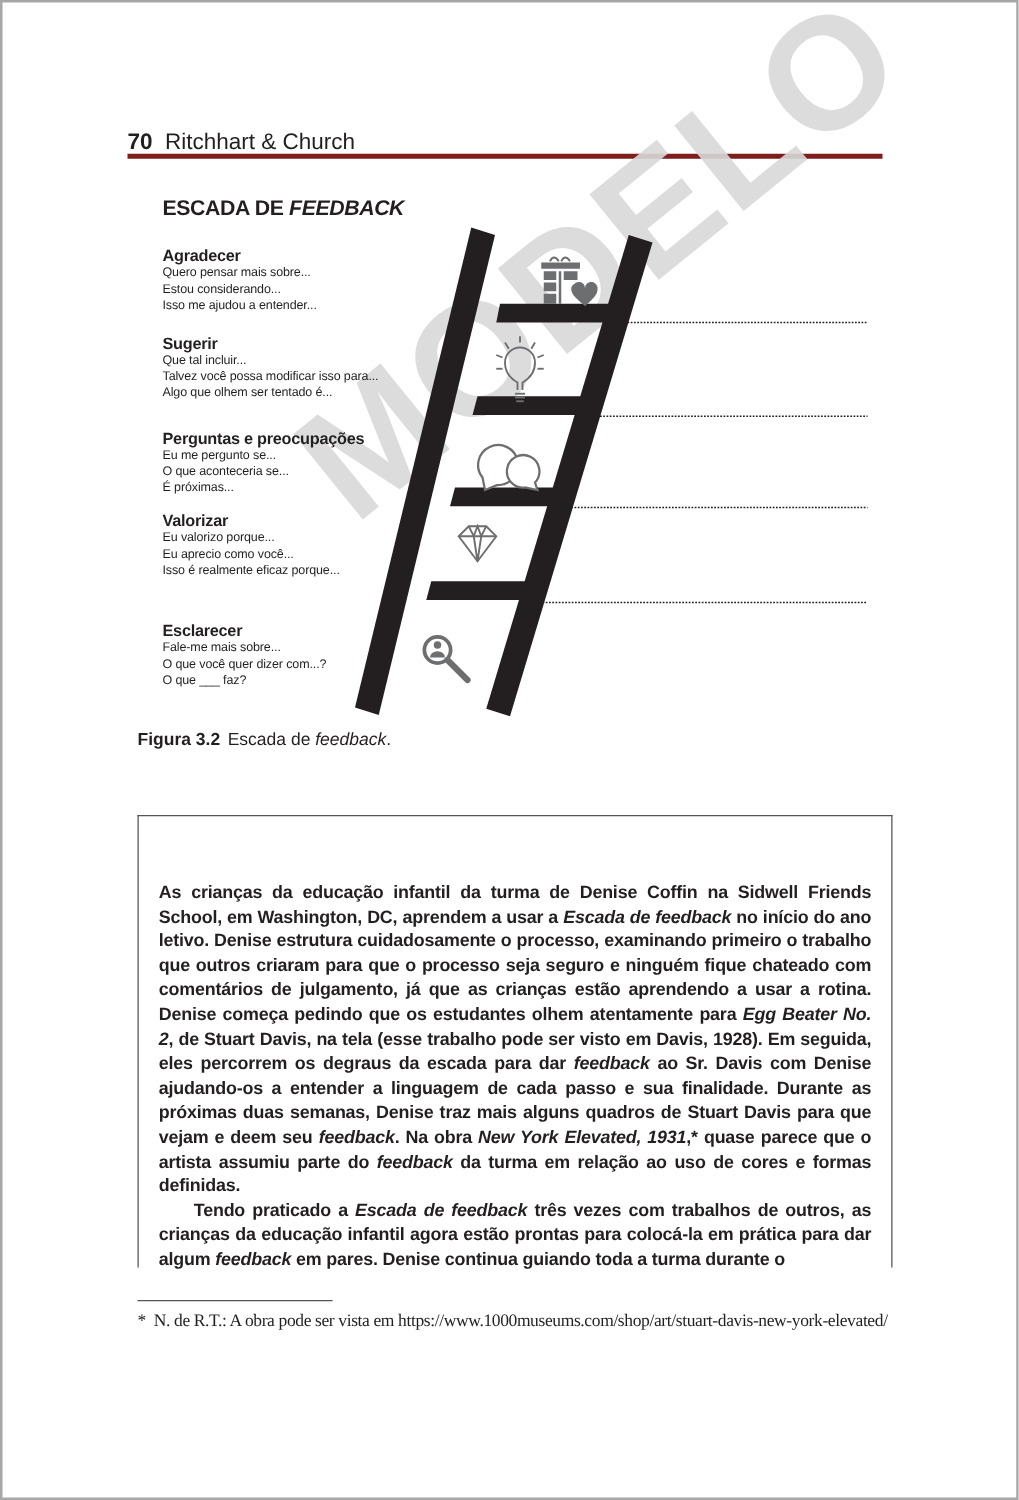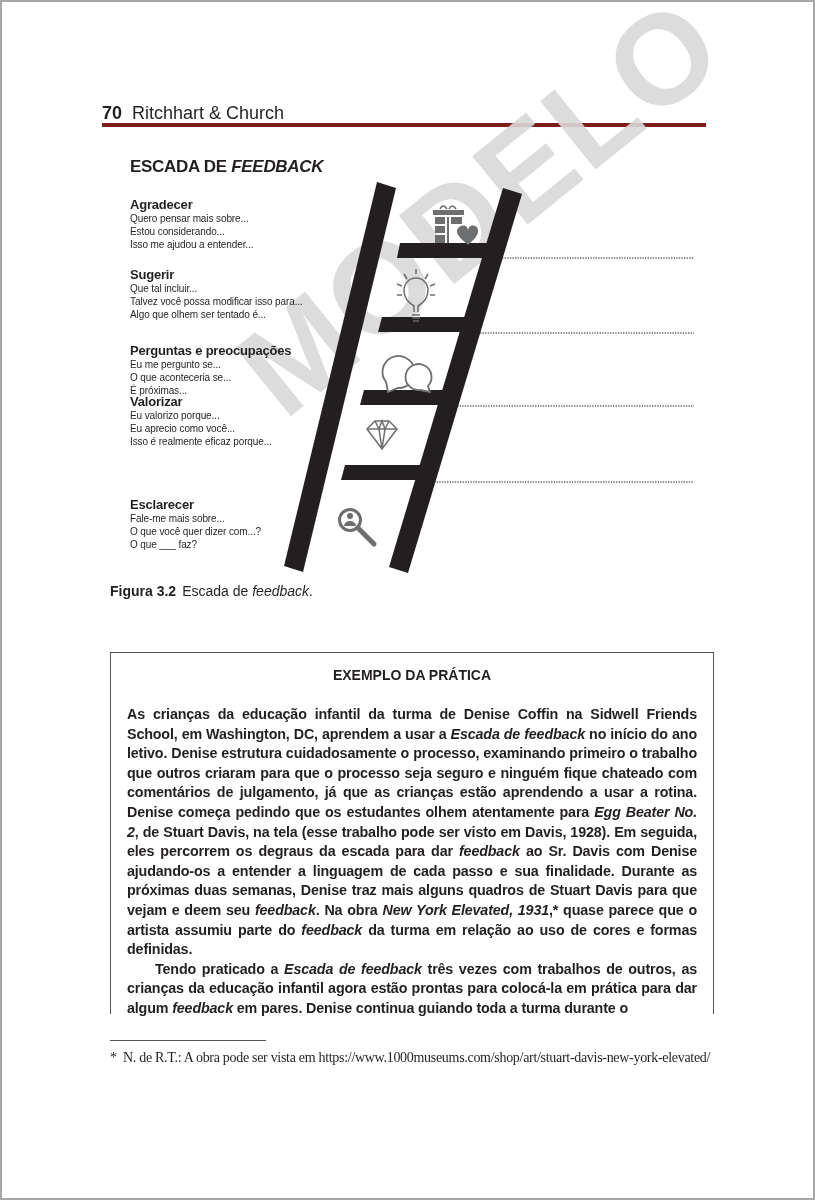--- a/index.html
+++ b/index.html
@@ -100,21 +100,21 @@
   <div class="step-line">Que tal incluir...</div>
   <div class="step-line">Talvez você possa modificar isso para...</div>
   <div class="step-line">Algo que olhem ser tentado é...</div>
 </div>
 <div class="step" style="top:342px">
   <div class="step-title">Perguntas e preocupações</div>
   <div class="step-line">Eu me pergunto se...</div>
   <div class="step-line">O que aconteceria se...</div>
   <div class="step-line">É próximas...</div>
 </div>
-<div class="step" style="top:393px">
+<div class="step" style="top:408px">
   <div class="step-title">Valorizar</div>
   <div class="step-line">Eu valorizo porque...</div>
   <div class="step-line">Eu aprecio como você...</div>
   <div class="step-line">Isso é realmente eficaz porque...</div>
 </div>
 <div class="step" style="top:496px">
   <div class="step-title">Esclarecer</div>
   <div class="step-line">Fale-me mais sobre...</div>
   <div class="step-line">O que você quer dizer com...?</div>
   <div class="step-line">O que ___ faz?</div>
@@ -180,21 +180,20 @@
     <path d="M344 526 a6 5 0 0 1 12 0 z" fill="#6d6e70"></path>
     <line x1="358" y1="528" x2="374" y2="544" stroke="#6d6e70" stroke-width="5" stroke-linecap="round"></line>
   </g>
 </svg>
 
 <div class="figure-caption">
   <b>Figura 3.2</b><span>Escada de </span><i>feedback</i><span>.</span>
 </div>
 
 <div class="practice-box">
-  <div class="practice-title">EXEMPLO DA PRÁTICA</div>
   <div class="practice-body">
     <p id="p1"><span>As crianças da educação infantil da turma de Denise Coffin na Sidwell Friends School, em Washington, DC, aprendem a usar a </span><i>Escada de feedback</i><span> no início do ano letivo. Denise estrutura cuidadosamente o processo, examinando primeiro o trabalho que outros criaram para que o processo seja seguro e ninguém fique chateado com comentários de julgamento, já que as crianças estão aprendendo a usar a rotina. Denise começa pedindo que os estudantes olhem atentamente para </span><i>Egg Beater No. 2</i><span>, de Stuart Davis, na tela (esse trabalho pode ser visto em Davis, 1928). Em seguida, eles percorrem os degraus da escada para dar </span><i>feedback</i><span> ao Sr. Davis com Denise ajudando-os a entender a linguagem de cada passo e sua finalidade. Durante as próximas duas semanas, Denise traz mais alguns quadros de Stuart Davis para que vejam e deem seu </span><i>feedback</i><span>. Na obra </span><i>New York Elevated, 1931</i><span>,* quase parece que o artista assumiu parte do </span><i>feedback</i><span> da turma em relação ao uso de cores e formas definidas.</span></p>
     <p id="p2" class="indent"><span>Tendo praticado a </span><i>Escada de feedback</i><span> três vezes com trabalhos de outros, as crianças da educação infantil agora estão prontas para colocá-la em prática para dar algum </span><i>feedback</i><span> em pares. Denise continua guiando toda a turma durante o</span></p>
   </div>
 </div>
 
 <div class="footnote-rule"></div>
 <div class="footnote">
   <span class="marker">*</span>
   <span class="fn-text">N. de R.T.: A obra pode ser vista em https://www.1000museums.com/shop/art/stuart-davis-new-york-elevated/</span>

